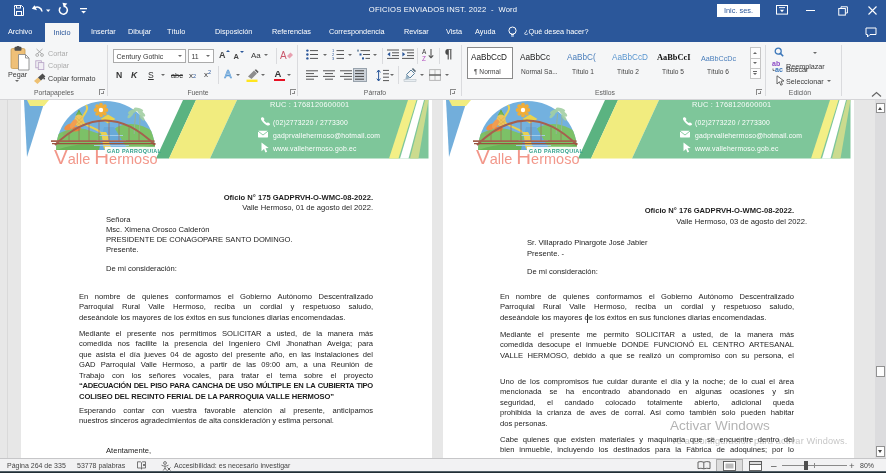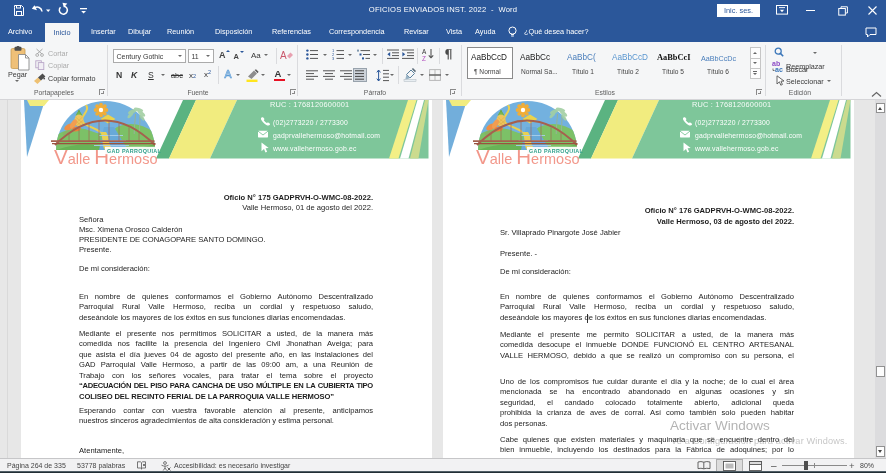--- a/index.html
+++ b/index.html
@@ -33,21 +33,21 @@
       border-right:2.4px solid transparent;border-top:2.8px solid #6a6a6a;}
   .combo{position:absolute;background:#fff;border:1px solid #ababab;box-sizing:border-box;}
   
   #docarea{position:absolute;left:0;top:100px;width:886px;height:358px;background:#e7e7e7;}
   .page{position:absolute;top:0;width:411px;height:358px;background:#fff;}
   .lh{position:absolute;left:0;top:0;}
   .bodytxt{position:absolute;font-size:7.6px;line-height:10.5px;color:#1c1c1c;width:294px;}
   .bodytxt div{text-align:justify;text-align-last:justify;height:10.5px;overflow:hidden;}
   .bodytxt div.last{text-align-last:left;}
   .rline{position:absolute;width:294px;text-align:right;font-size:7.6px;color:#1c1c1c;}
-  .lline{position:absolute;width:294px;text-align:left;font-size:7.6px;color:#1c1c1c;white-space:nowrap;}
+  .lline{position:absolute;width:294px;text-align:left;font-size:7.6px;color:#1c1c1c;white-space:nowrap;margin-left:27px;}
   
   #sbtrack{position:absolute;left:875px;top:0;width:11px;height:358px;background:#dcdcde;}
   .sbox{position:absolute;left:875.5px;width:9.5px;background:#fdfdfd;border:1px solid #919191;box-sizing:border-box;}
   
   #status{position:absolute;left:0;top:458px;width:886px;height:12.5px;background:#f2f2f3;
       border-top:1px solid #c6c6c8;box-sizing:border-box;font-size:7px;color:#454545;}
   #taskbar{position:absolute;left:0;top:470.5px;width:886px;height:2.5px;
       background:linear-gradient(#66767e,#0c161c);}
   .wm1{position:absolute;left:670px;top:318px;font-size:13.5px;color:rgba(110,110,110,.52);}
   .wm2{position:absolute;left:671px;top:336px;font-size:9.2px;letter-spacing:0.15px;color:rgba(110,110,110,.40);}
@@ -88,21 +88,21 @@
     </svg>
     <svg class="abs" style="left:867px;top:4.5px;" width="11" height="11" viewBox="0 0 11 11">
       <path d="M1.5 1.5 L9.5 9.5 M9.5 1.5 L1.5 9.5" stroke="#fff" stroke-width="1.1"></path>
     </svg>
   </div>
   <div id="tabrow">
     <div class="tab" style="left:8px;">Archivo</div>
     <div id="activetab">Inicio</div>
     <div class="tab" style="left:91px;">Insertar</div>
     <div class="tab" style="left:128px;">Dibujar</div>
-    <div class="tab" style="left:167px;">Reunión</div>
+    <div class="tab" style="left:167px;">Título</div>
     <div class="tab" style="left:215px;">Disposición</div>
     <div class="tab" style="left:272px;">Referencias</div>
     <div class="tab" style="left:329px;">Correspondencia</div>
     <div class="tab" style="left:404px;">Revisar</div>
     <div class="tab" style="left:446px;">Vista</div>
     <div class="tab" style="left:475px;">Ayuda</div>
     <svg class="abs" style="left:507px;top:4px;" width="11" height="13" viewBox="0 0 11 13">
       <circle cx="5.5" cy="4.6" r="3.6" fill="none" stroke="#fff" stroke-width="1"></circle>
       <path d="M4 8.4 L7 8.4 M4.2 10 L6.8 10" stroke="#fff" stroke-width="1"></path>
     </svg>
@@ -443,22 +443,22 @@
         <div>Esperando contar con vuestra favorable atención al presente, anticipamos</div>
         <div class="last">nuestros sinceros agradecimientos de alta consideración y estima personal.</div>
       </div>
       <div class="lline" style="left:58px;top:345.5px;">Atentamente,</div>
     </div>
     <div class="page" id="p2" style="left:443px;">
       <svg class="lh" width="411" height="70" viewBox="0 0 411 70">
         <use href="#lhall"></use>
       </svg>
       <div class="rline" style="left:57px;top:105.5px;font-weight:bold;">Oficio N° 176 GADPRVH-O-WMC-08-2022.</div>
-      <div class="rline" style="left:57px;top:116.5px;font-weight:bold;">Valle Hermoso, 03 de agosto del 2022.</div>
-      <div class="lline" style="left:57px;top:128px;">Sr. Villaprado Pinargote José Jabier</div>
+      <div class="rline" style="left:70px;top:116.5px;">Valle Hermoso, 03 de agosto del 2022.</div>
+      <div class="lline" style="left:57px;top:138px;">Sr. Villaprado Pinargote José Jabier</div>
       <div class="lline" style="left:57px;top:148.5px;">Presente. -</div>
       <div class="lline" style="left:57px;top:167px;">De mi consideración:</div>
       <div class="abs" style="left:143.5px;top:213.5px;width:1px;height:9px;background:#333;"></div>
       <div class="bodytxt" style="left:57px;top:191.5px;">
         <div>En nombre de quienes conformamos el Gobierno Autónomo Descentralizado</div>
         <div>Parroquial Rural Valle Hermoso, reciba un cordial y respetuoso saludo,</div>
         <div class="last">deseándole los mayores de los éxitos en sus funciones diarias encomendadas.</div>
       </div>
       <div class="bodytxt" style="left:57px;top:229.5px;">
         <div>Mediante el presente me permito SOLICITAR a usted, de la manera más</div>

